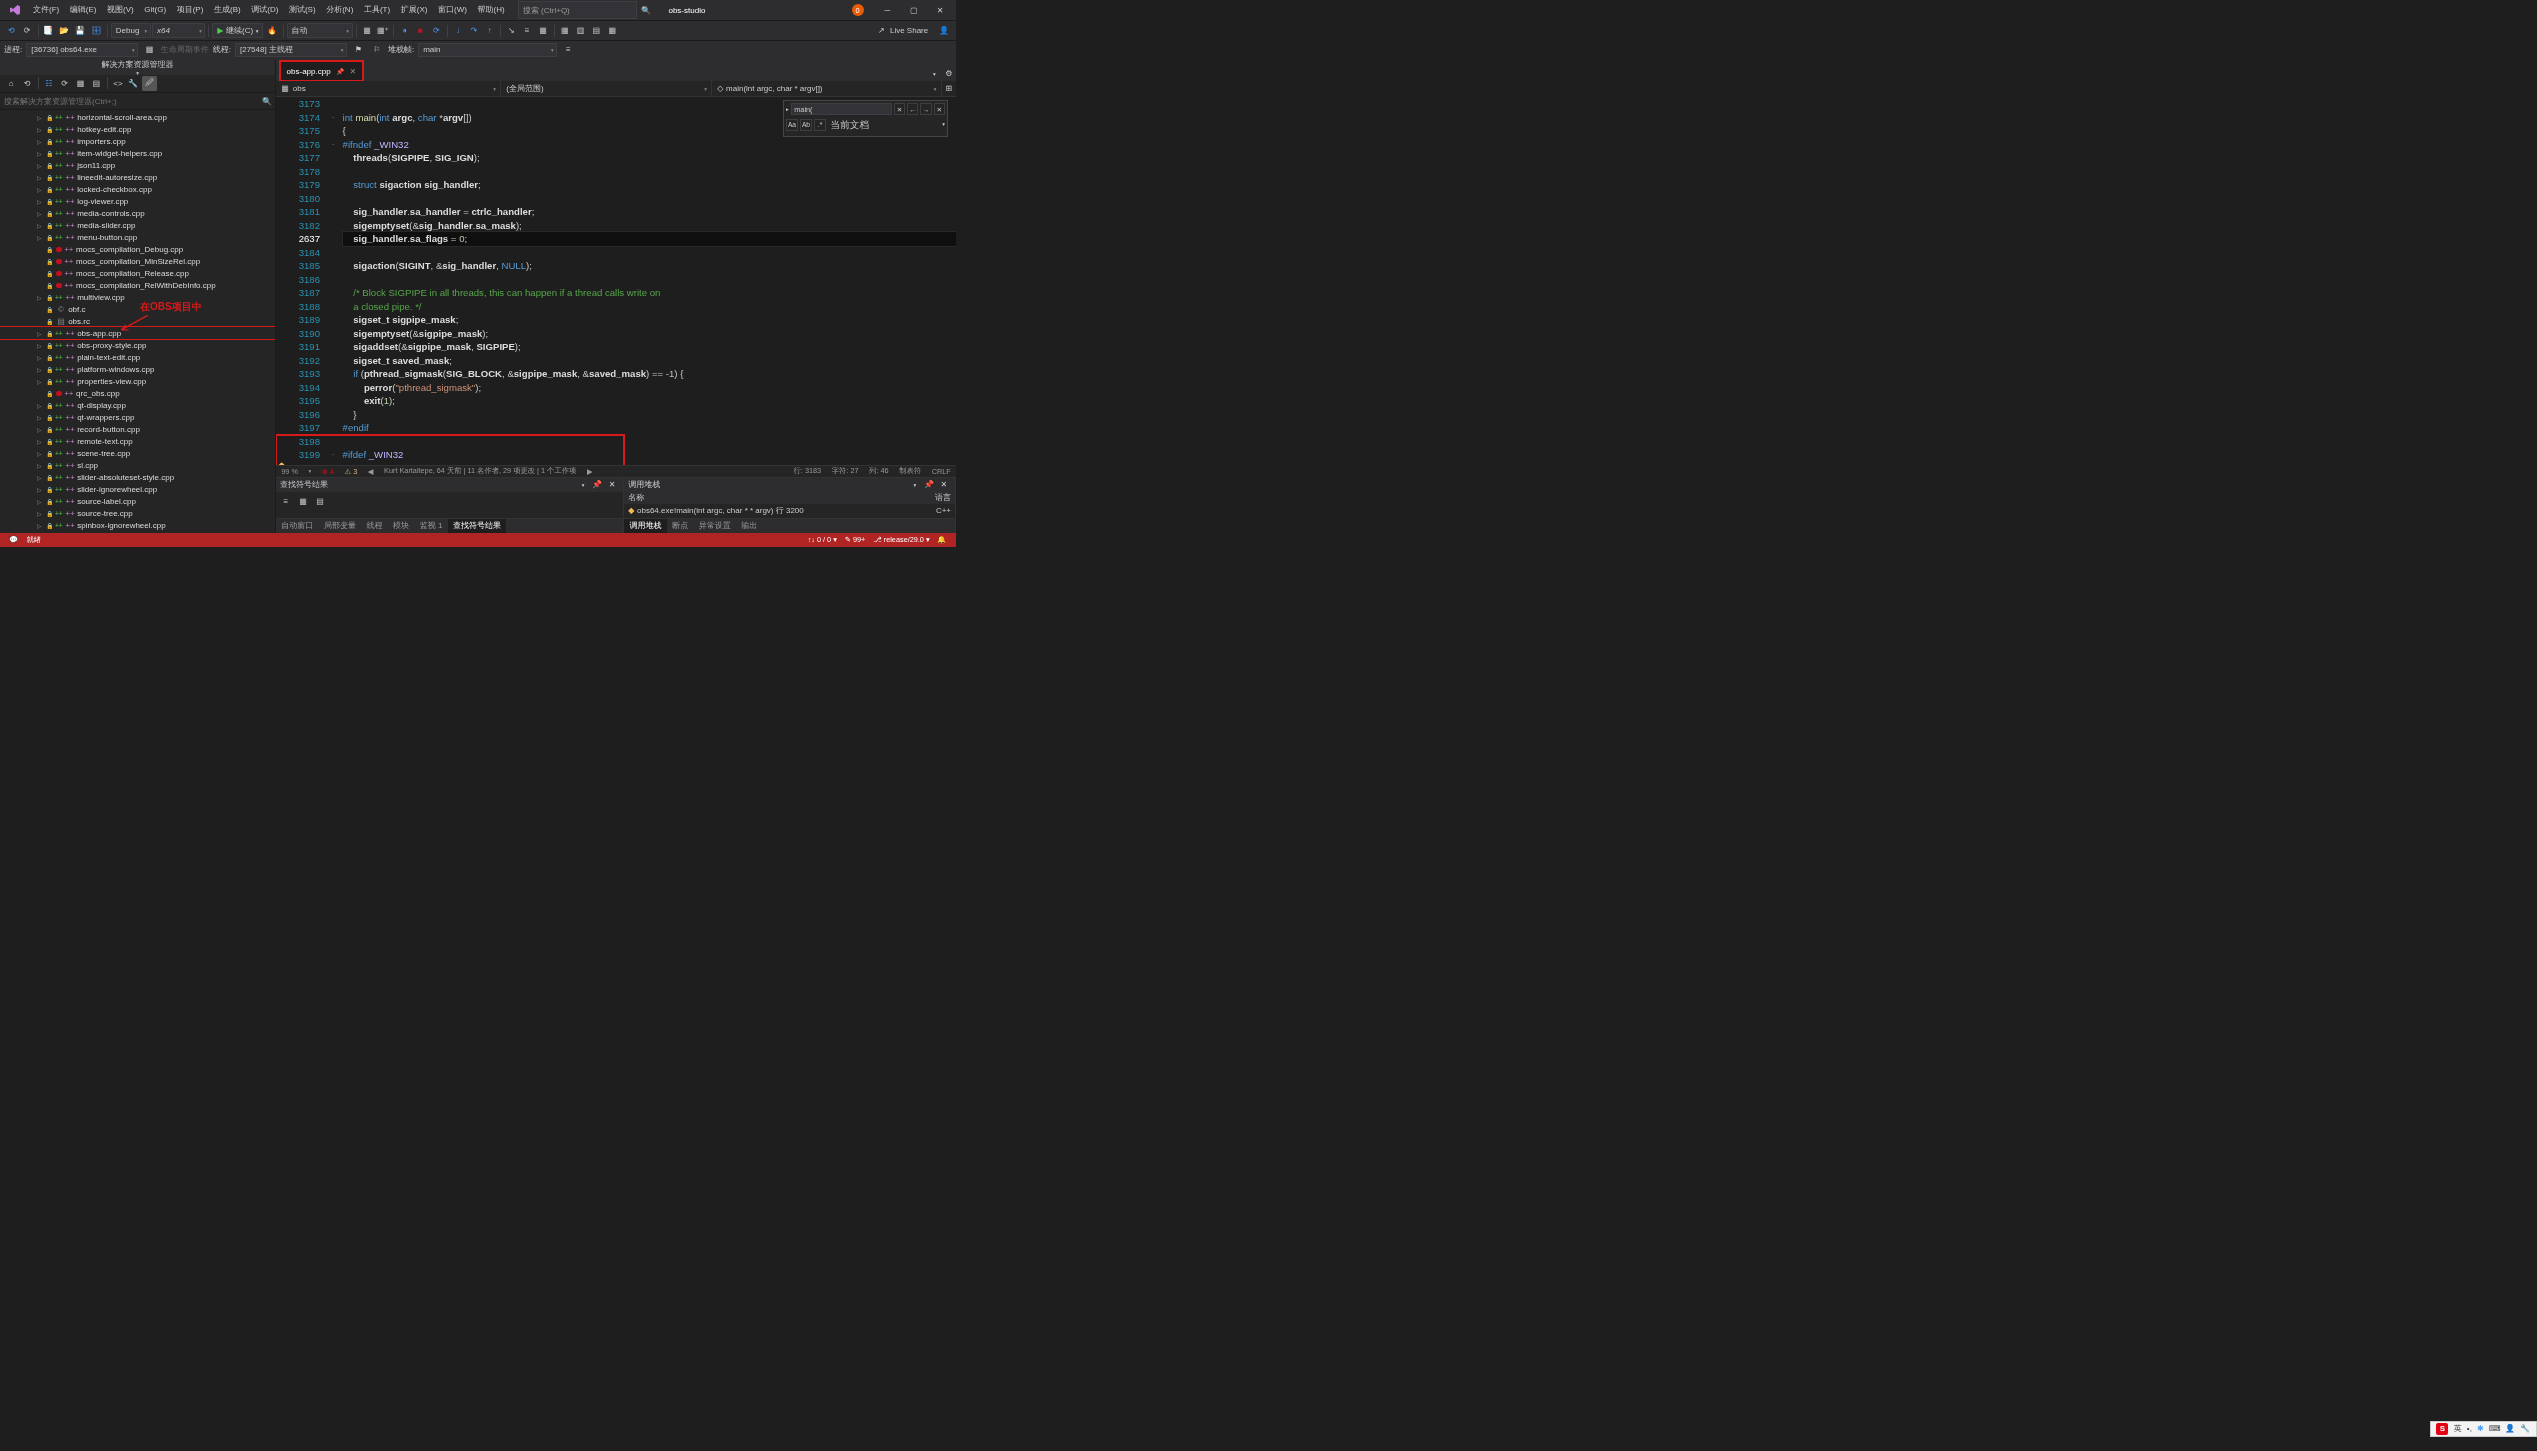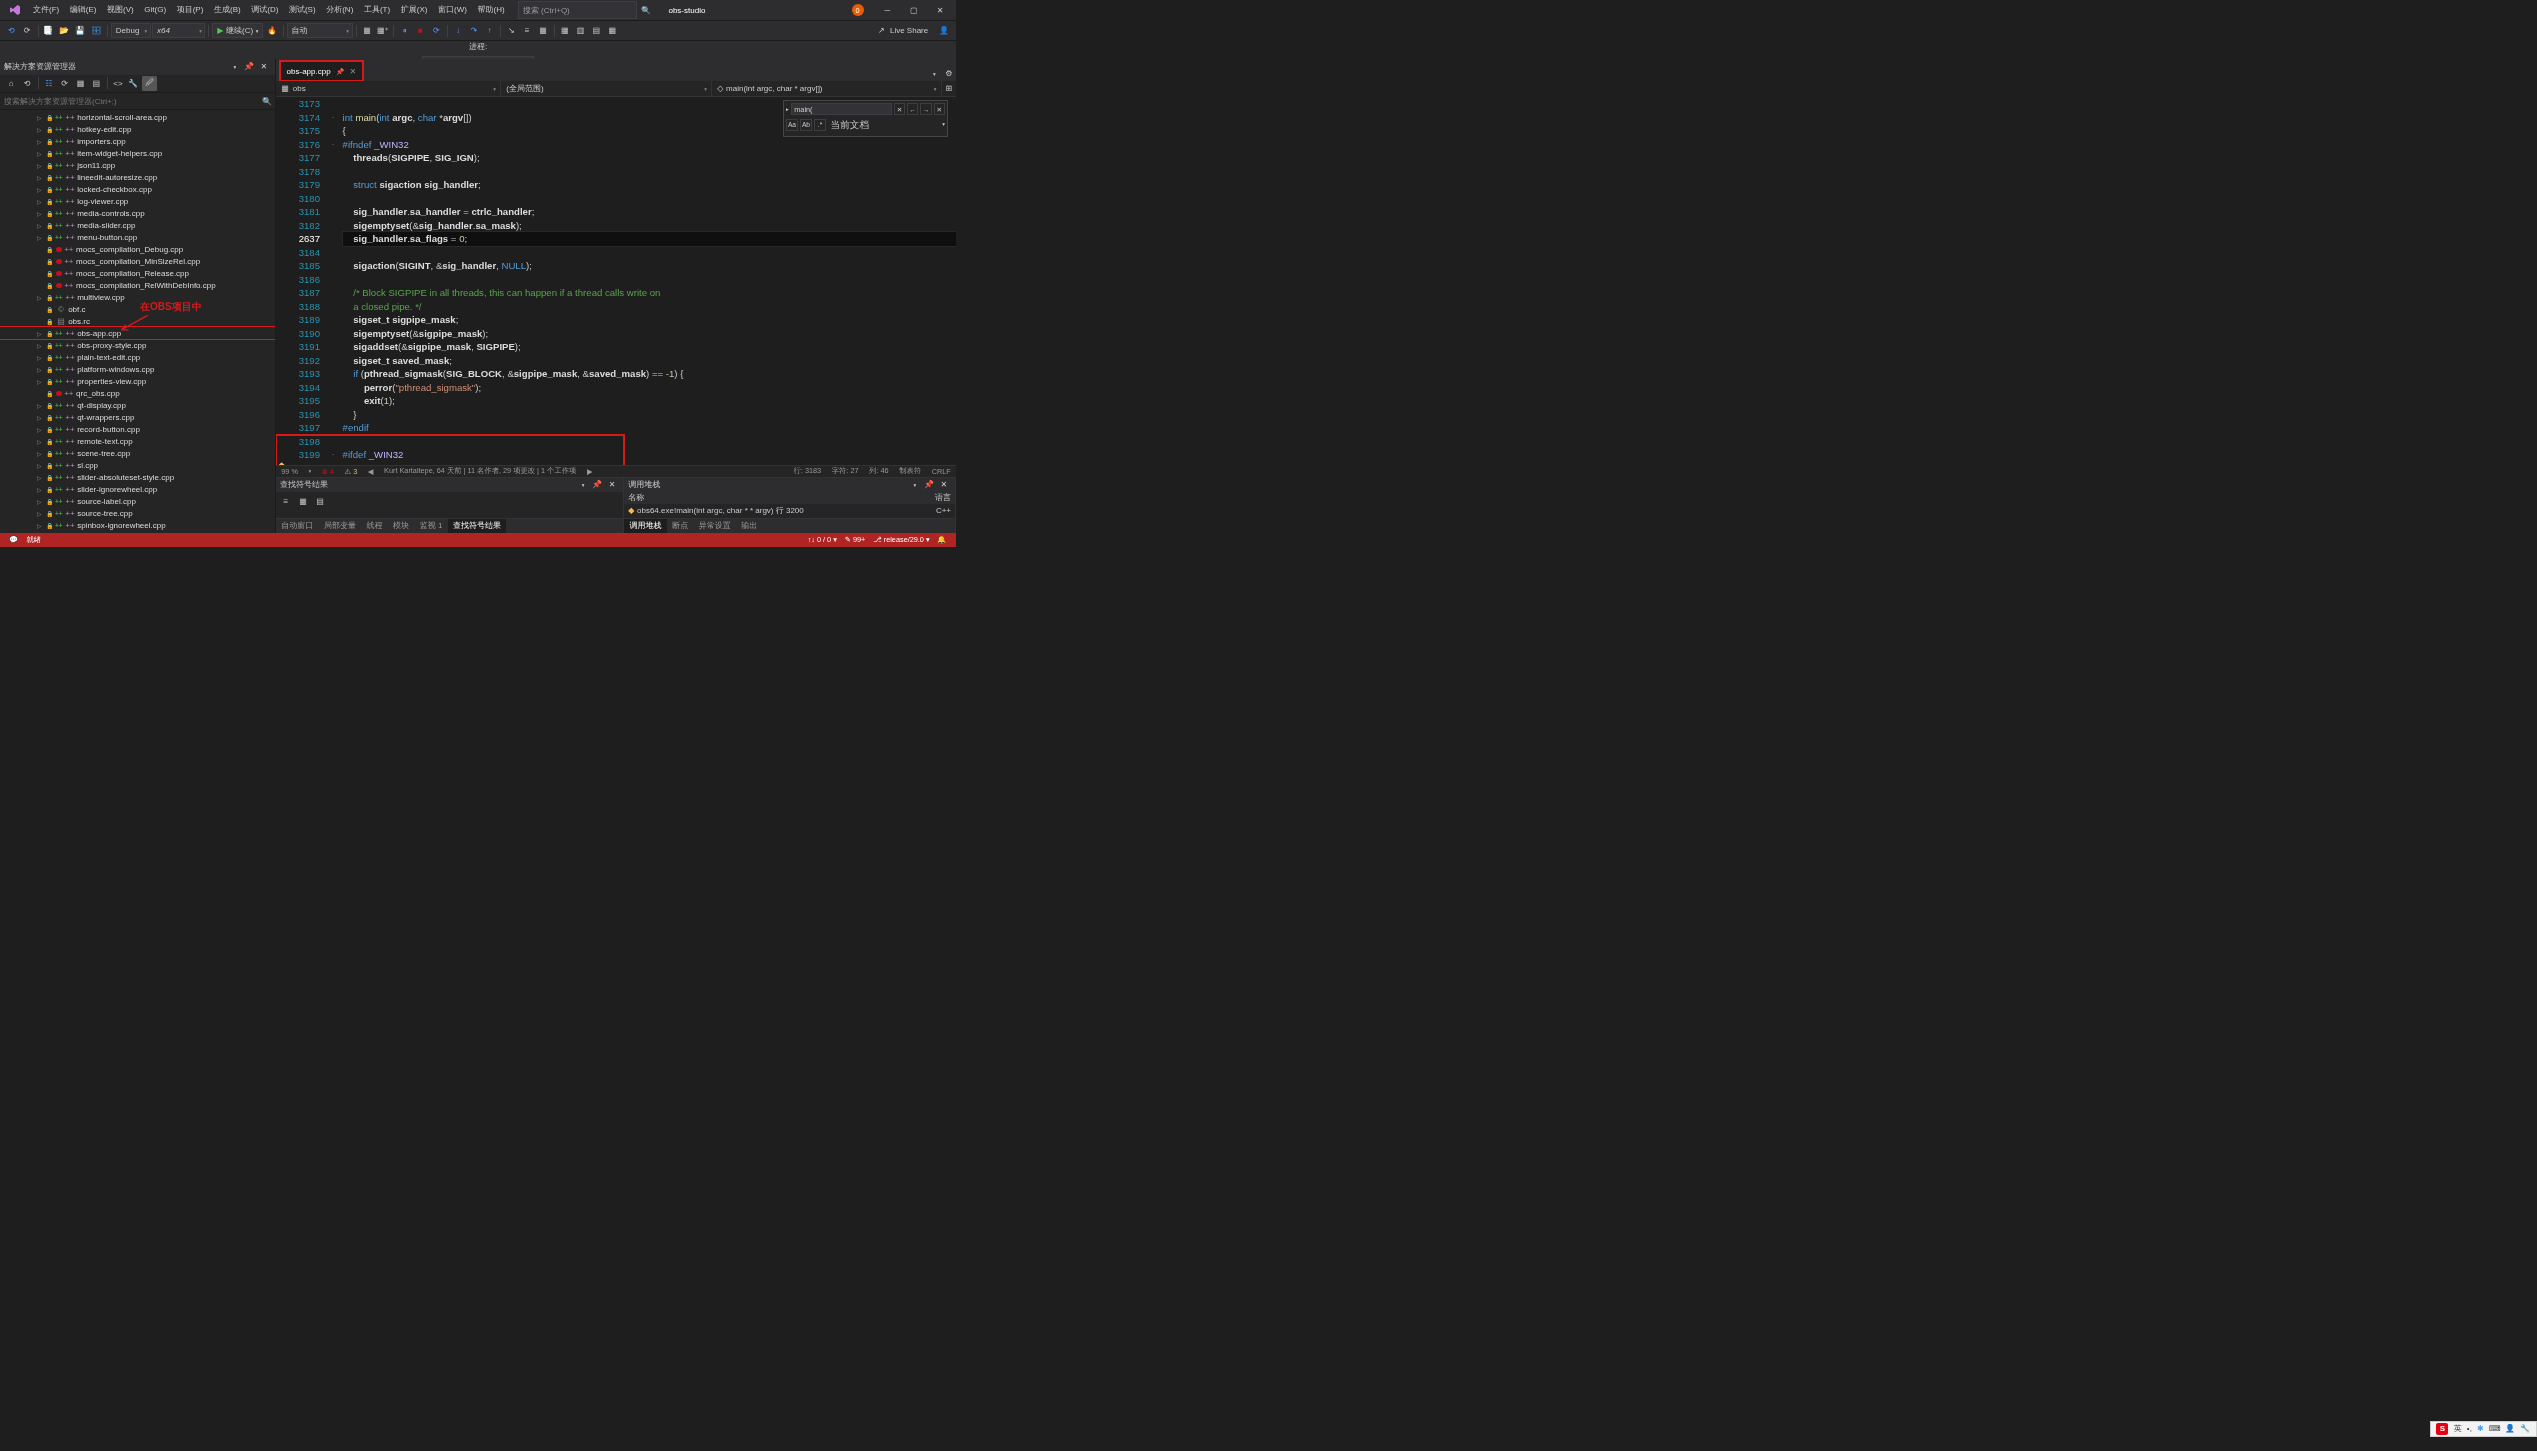--- a/index.html
+++ b/index.html
@@ -15,27 +15,27 @@
 .titlebar .win-btn { width: 26.4px; height: 20px; display:flex; align-items:center; justify-content:center; color:#ccc; }
 
 .toolbar { height: 20px; background: #2d2d30; border-top:0.7px solid #1b1b1c; display:flex; align-items:center; padding:0 4px; gap:1.3px; }
 .tbtn { width:14.5px; height:14.5px; display:flex; align-items:center; justify-content:center; color:#ccc; border-radius:1.3px; }
 .tsep { width:0.7px; height:12px; background:#404044; margin:0 2px; }
 .tcombo { background:#333337; border:0.7px solid #3e3e42; height:14.5px; padding:0 12px 0 4px; color:#ccc; position:relative; font-size:8px; display:flex; align-items:center; }
 .tcombo::after { content:"▾"; position:absolute; right:2.6px; font-size:5.3px; color:#888; }
 .run-btn { display:flex; align-items:center; gap:2.6px; background:#333337; border:0.7px solid #3e3e42; height:14.5px; padding:0 4px; }
 .run-btn .play { color:#4ec94e; }
 
-.debugbar { height: 18.5px; background:#2d2d30; border-top:0.7px solid #1b1b1c; display:flex; align-items:center; padding:0 4px; gap:4px; font-size:8px;flex-direction:column; }
+.debugbar { height: 18.5px; background:#2d2d30; border-top:0.7px solid #1b1b1c; display:flex; align-items:center; padding:0 4px; gap:4px; font-size:8px; }
 .debugbar .label { color:#ccc; }
 
 .mainrow { display:flex; height: calc(100% - 20px - 20px - 18.5px - 14.5px); }
 
 .sidebar { width: 276px; background:#252526; display:flex; flex-direction:column; border-right:0.7px solid #1b1b1c; position:relative; }
-.sidebar .panel-title { height:16px; background:#2d2d30; display:flex; align-items:center; padding:0 4px; color:#ccc; font-size:8px; }
+.sidebar .panel-title { height:16px; background:#2d2d30; display:flex; align-items:center; padding:0 4px; color:#ccc; font-size:8px;flex-direction:column; }
 .sidebar .panel-title .spacer { flex:1; }
 .sidebar .panel-tools { height:18.5px; background:#252526; display:flex; align-items:center; padding:0 4px; gap:1.3px; border-bottom:0.7px solid #1b1b1c; }
 .sidebar .search { height:17px; background:#252526; display:flex; align-items:center; border-bottom:0.7px solid #1b1b1c; }
 .sidebar .search input { flex:1; background:transparent; border:none; outline:none; color:#ccc; padding:0 4px; font-size:8px; }
 .sidebar .tree { flex:1; overflow-y:auto; padding:1.3px 0; position:relative; }
 .tree-item { display:flex; align-items:center; height:12px; padding-left:37px; gap:2.6px; color:#dcdcdc; white-space:nowrap; font-size:8px; }
 .tree-item .chev { width:6.6px; font-size:6px; color:#888; }
 .tree-item .ico { width:9.3px; display:flex; align-items:center; justify-content:center; }
 .tree-item .lock { font-size:6px; color:#888; margin-right:0px; }
 .tree-item .plus { color:#4ec94e; font-size:6.6px; margin-left:-1.3px; }

